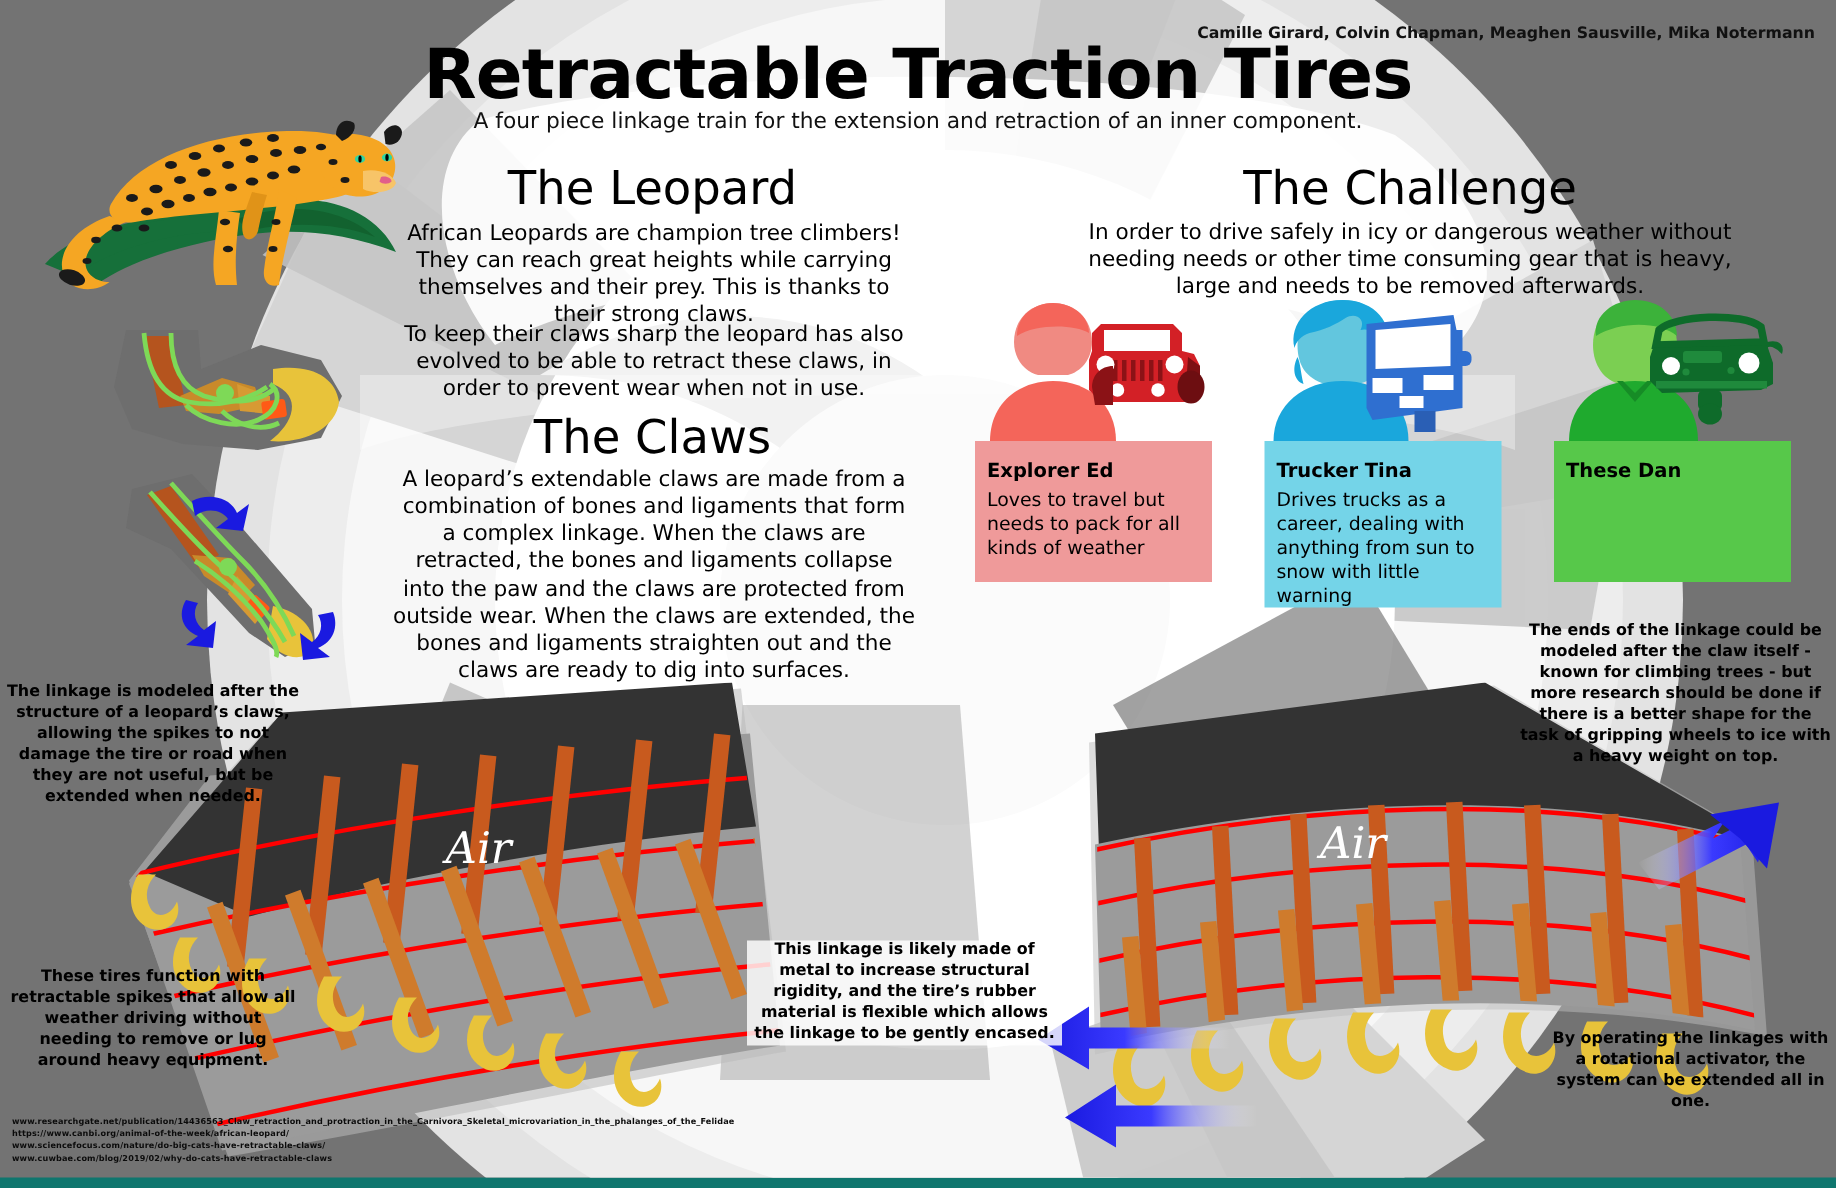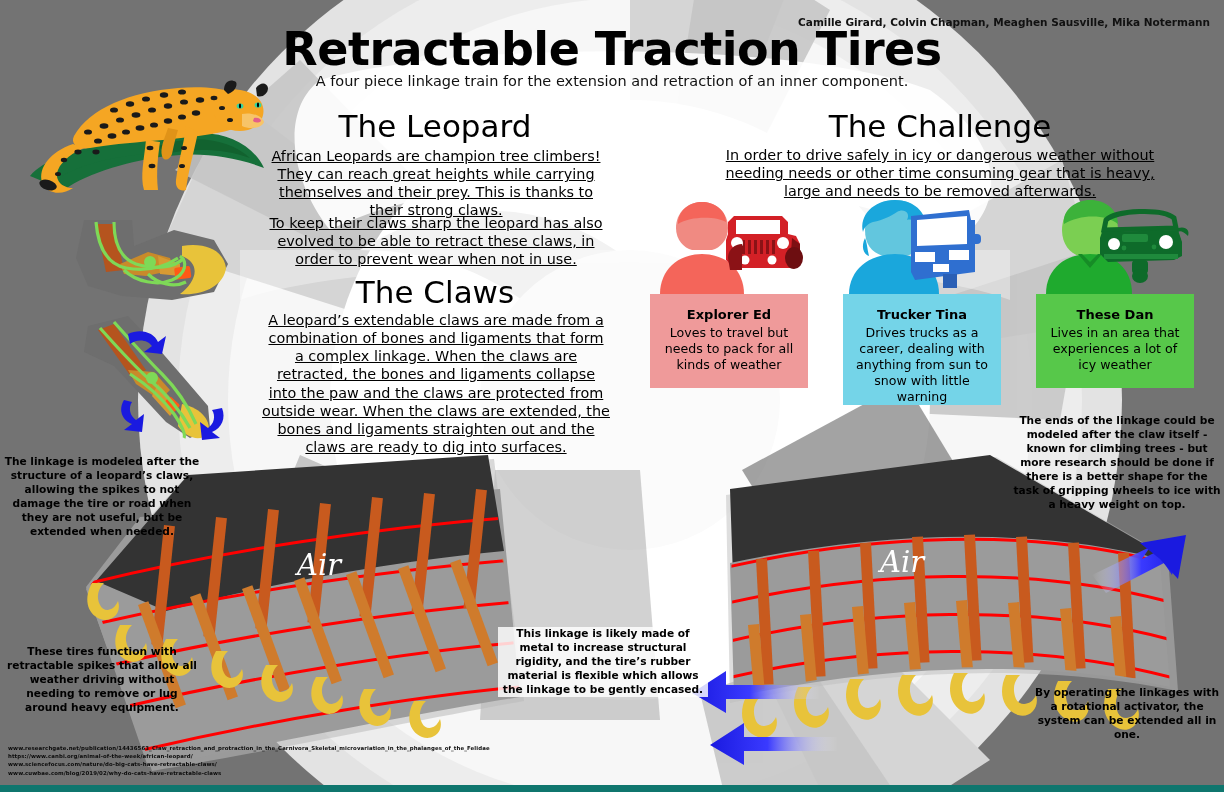--- a/index.html
+++ b/index.html
@@ -55,21 +55,20 @@
     font-weight: 400;
     color: #000;
     text-align: center;
   }
   .sec-body {
     position: absolute;
     font-size: 14.4px;
     line-height: 1.26;
     color: #000;
     text-align: center;
-    text-decoration: underline;
   }
   .annot {
     position: absolute;
     font-size: 10.6px;
     line-height: 1.32;
     font-weight: 700;
     color: #000;
     text-align: center;
     z-index: 40;
   }
@@ -80,21 +79,20 @@
     width: 158px;
     z-index: 30;
   }
   .persona .art {
     position: relative;
     height: 96px;
   }
   .persona .card {
     position: relative;
     padding: 13px 8px 0;
-    text-align: center;
     font-size: 12.6px;
     line-height: 1.28;
     color: #000;
     min-height: 94px;
     box-sizing: border-box;
   }
   .persona .pname {
     font-weight: 700;
     font-size: 13px;
     display: block;
@@ -374,21 +372,20 @@
           <circle cx="118" cy="49" r="2.4" fill="#1f8a3c"></circle>
           <rect x="68" y="56" width="74" height="5" fill="#1f8a3c"></rect>
           <rect x="96" y="62" width="16" height="14" rx="4" fill="#0e6b2a"></rect>
           <ellipse cx="104" cy="78" rx="8" ry="7" fill="#0e6b2a"></ellipse>
           <path d="M142 30 C150 28 154 32 152 38 C148 34 144 32 142 34 Z" fill="#0e6b2a"></path>
         </g>
       </svg>
     </div>
     <div class="card" style="background:#57c84a;">
       <span class="pname">These Dan</span>
-      <span>Lives in an area that experiences a lot of icy weather</span>
     </div>
   </div>
 
   <div class="tire" style="left:20px;top:455px;width:520px;height:320px;">
     <svg width="520" height="320" viewBox="0 0 520 320">
       <defs>
         <clipPath id="leftRubber">
           <path d="M168 20 L470 0 L500 240 C400 258 250 290 130 310 L70 130 Z"></path>
         </clipPath>
       </defs>

